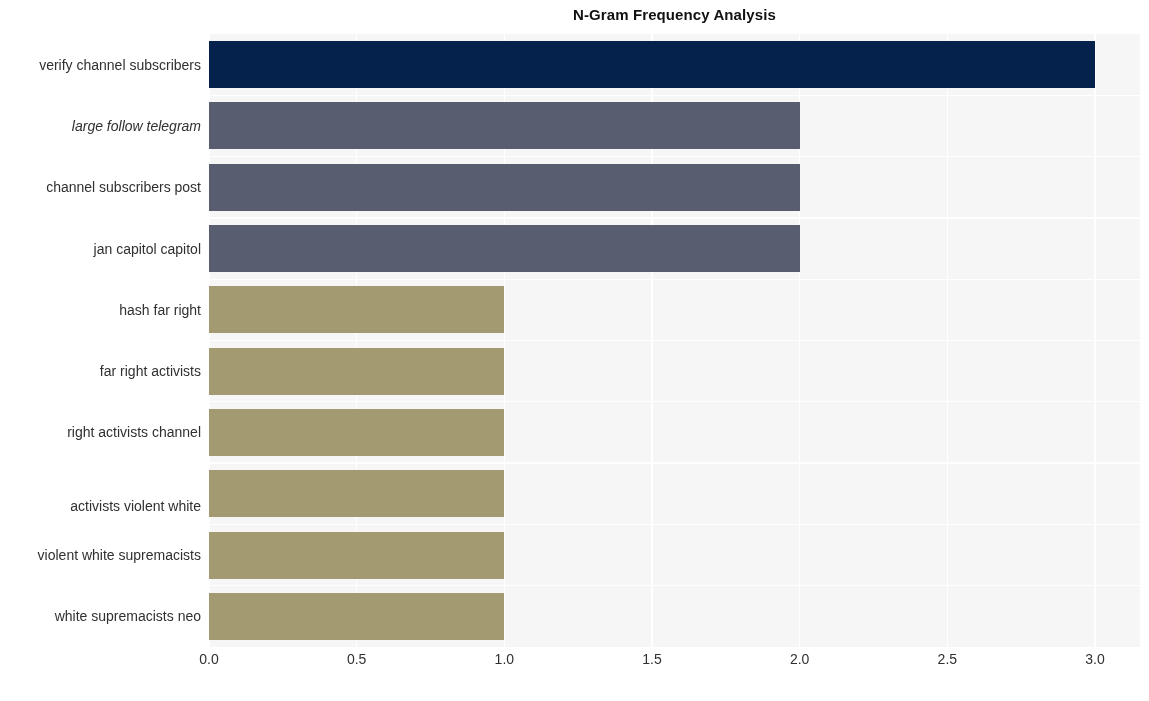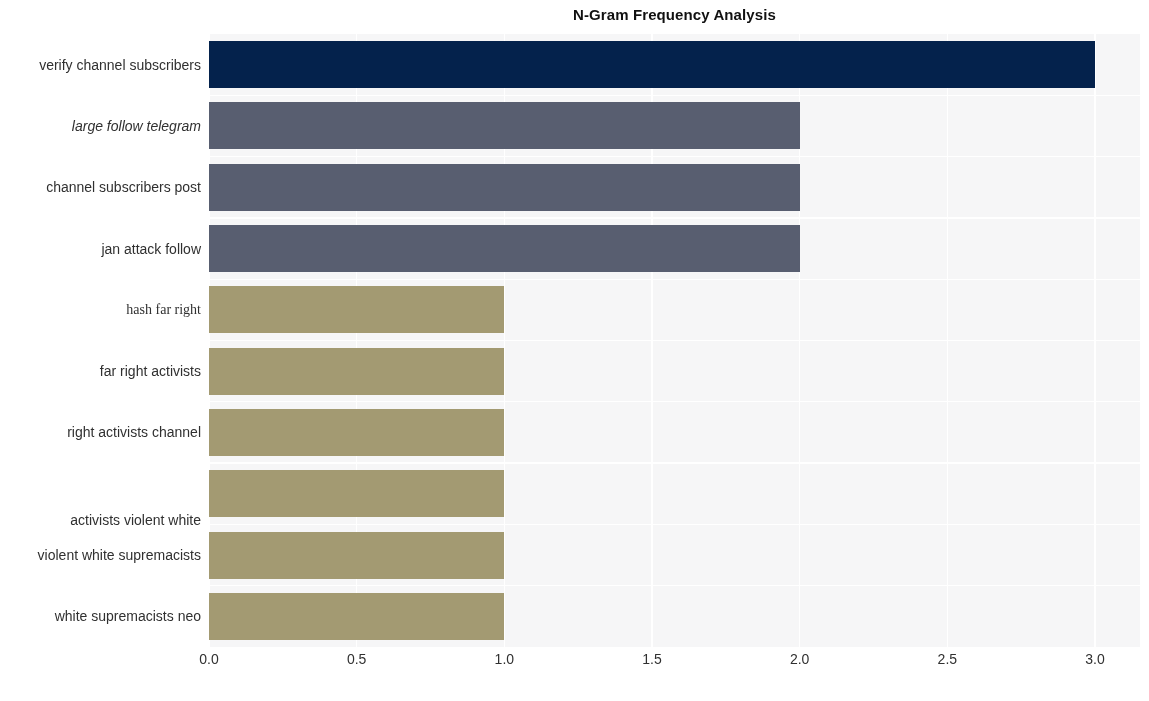--- a/index.html
+++ b/index.html
@@ -156,25 +156,25 @@
         <div class="bar" style="top: 436.25px; width: 295.333px; background: rgb(163, 154, 114);"></div>
         <div class="bar" style="top: 497.55px; width: 295.333px; background: rgb(163, 154, 114);"></div>
         <div class="bar" style="top: 558.85px; width: 295.333px; background: rgb(163, 154, 114);"></div>
       </div>
   </div>
 
   <div id="y-tick-layer">
       <div class="ytick" style="top: 22.65px;">verify channel subscribers</div>
       <div class="ytick" style="top: 83.95px; font-style: italic;">large follow telegram</div>
       <div class="ytick" style="top: 145.25px;">channel subscribers post</div>
-      <div class="ytick" style="top: 206.55px;">jan attack follow</div>
-      <div class="ytick" style="top: 267.85px; font-family: Liberation Serif, serif;">hash far right</div>
+      <div class="ytick" style="top: 206.55px;">jan capitol capitol</div>
+      <div class="ytick" style="top: 267.85px;">hash far right</div>
       <div class="ytick" style="top: 329.15px;">far right activists</div>
       <div class="ytick" style="top: 390.45px;">right activists channel</div>
-      <div class="ytick" style="top: 478px;">activists violent white</div>
+      <div class="ytick" style="top: 464px;">activists violent white</div>
       <div class="ytick" style="top: 513.05px;">violent white supremacists</div>
       <div class="ytick" style="top: 574.35px; margin-left: 40px;">white supremacists neo</div>
     </div>
 
   <div id="x-tick-layer">
       <div class="xtick" style="left: 0px;">0.0</div>
       <div class="xtick" style="left: 147.667px;">0.5</div>
       <div class="xtick" style="left: 295.333px;">1.0</div>
       <div class="xtick" style="left: 443px;">1.5</div>
       <div class="xtick" style="left: 590.667px;">2.0</div>

